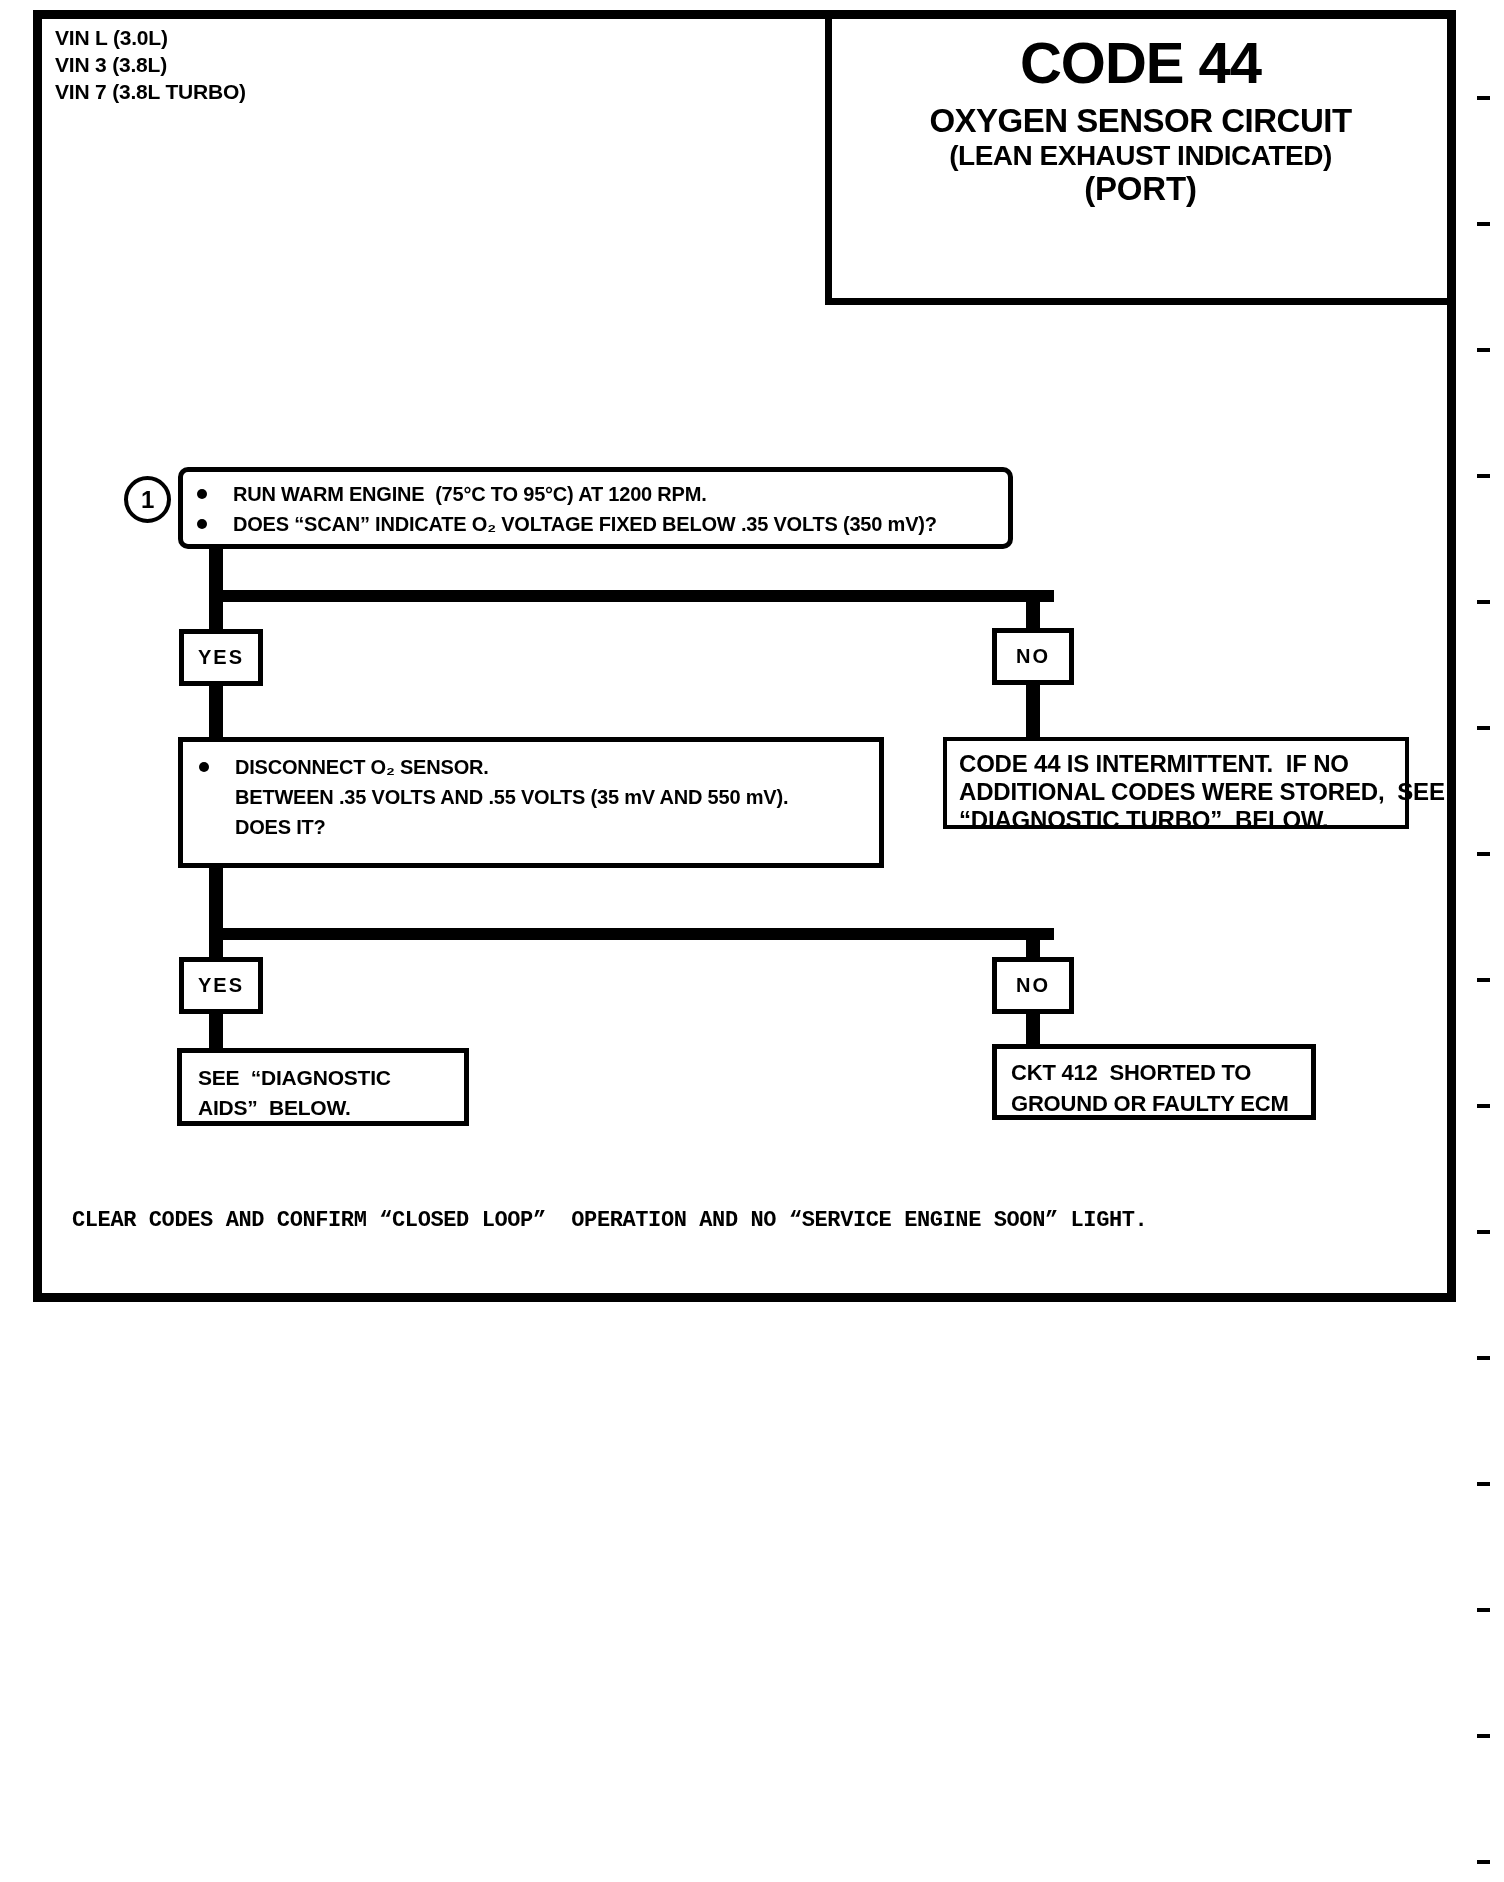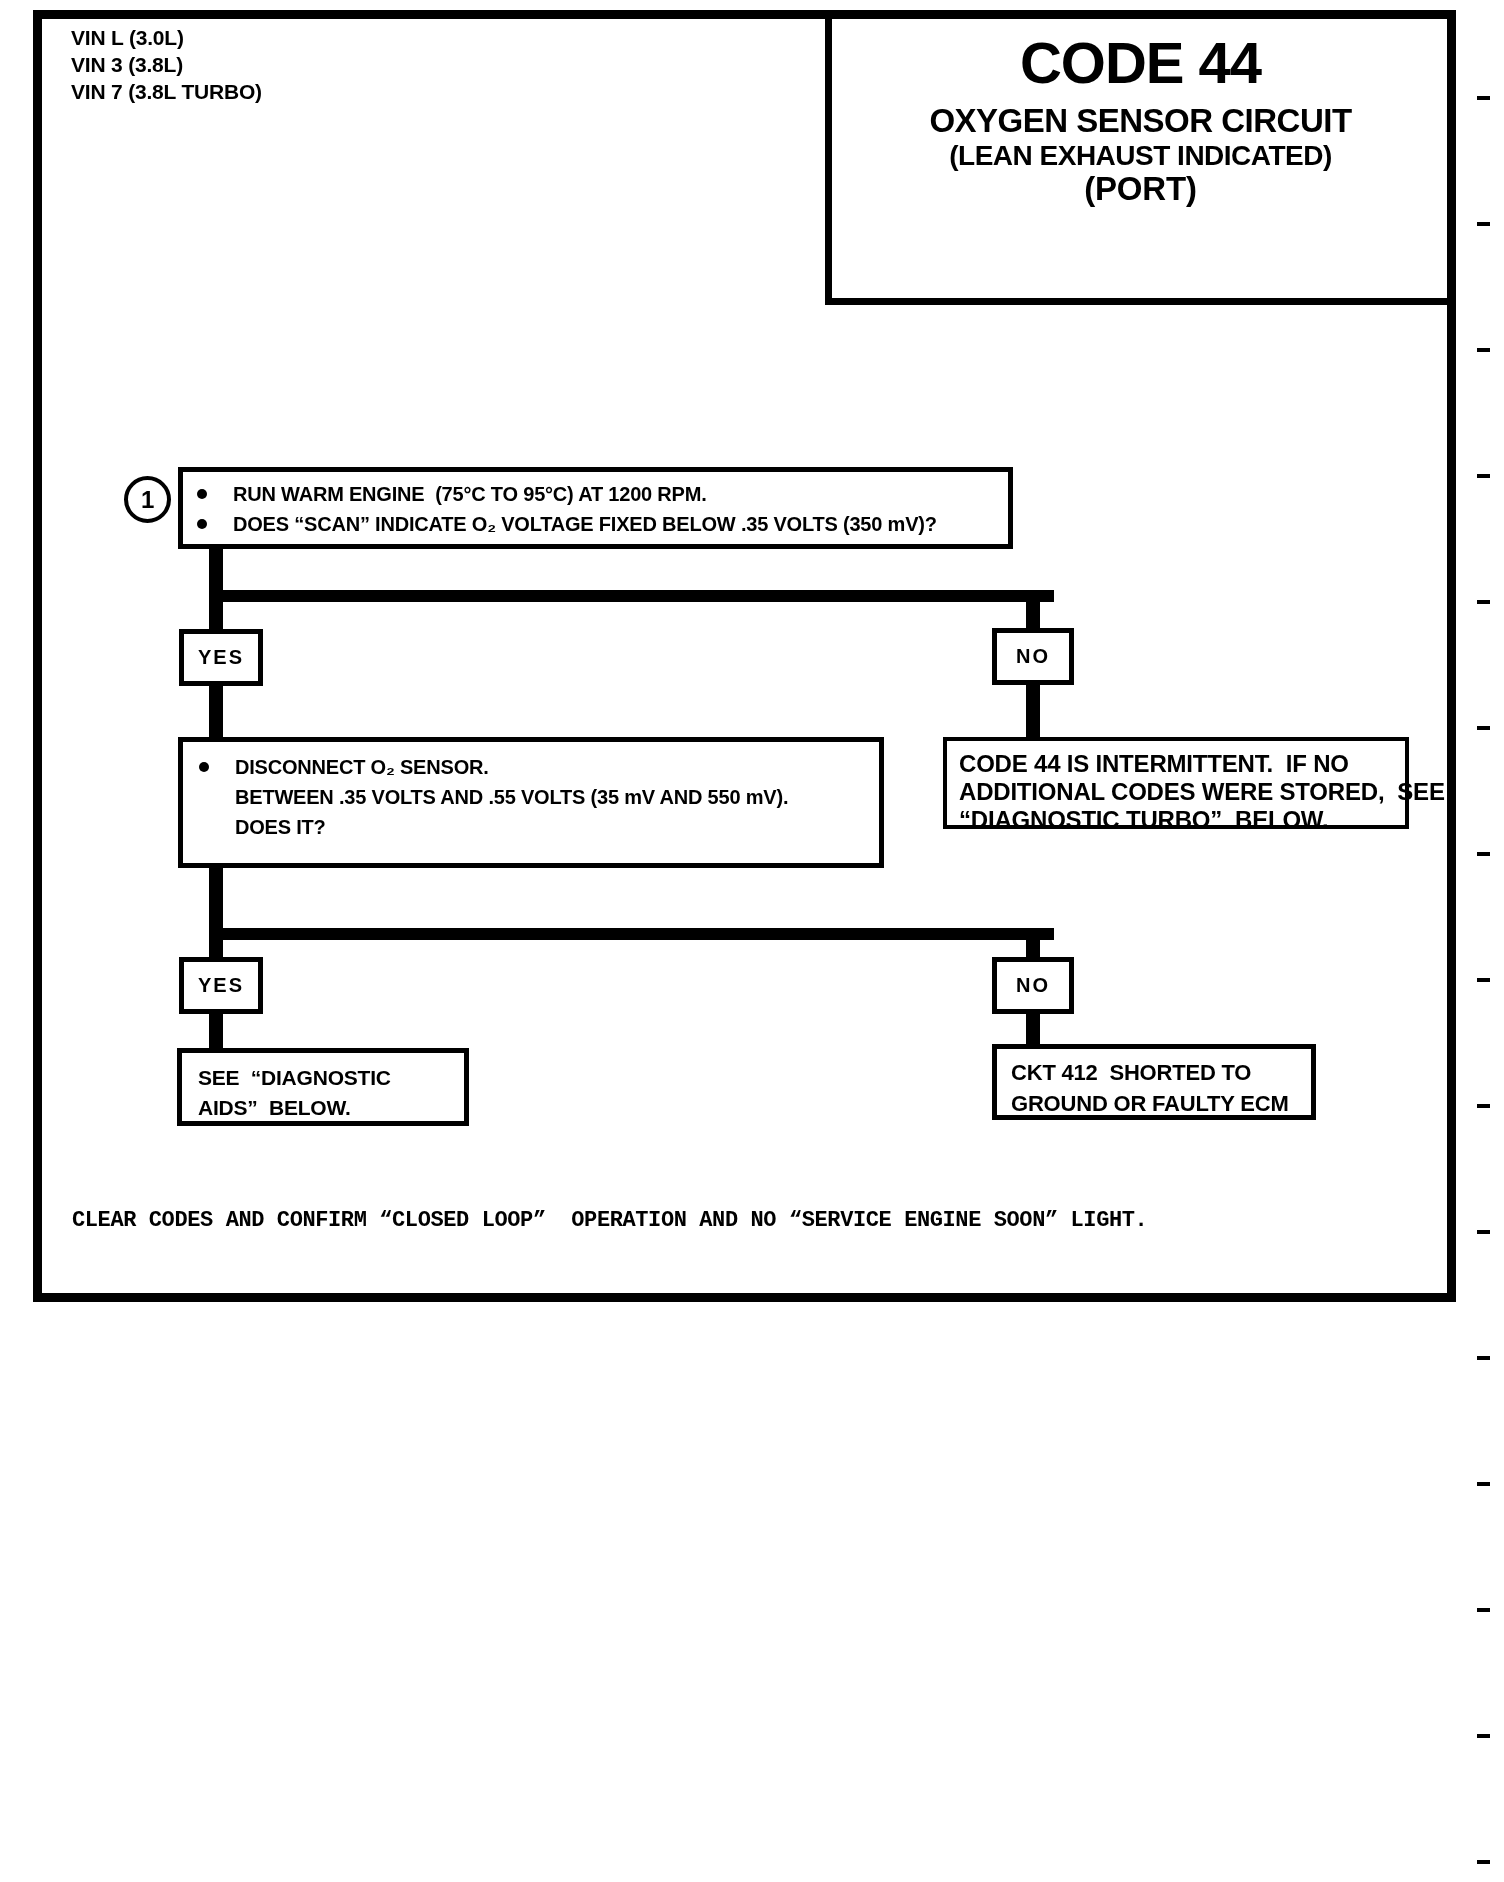--- a/index.html
+++ b/index.html
@@ -13,32 +13,32 @@
     letter-spacing:-0.2px;
     overflow:hidden;
   }
   .abs{position:absolute;box-sizing:border-box;}
   .line{position:absolute;background:#000;}
   .box{position:absolute;box-sizing:border-box;border:5px solid #000;background:#fff;}
   .t{white-space:pre;}
   
   .outer-border{left:33px;top:10px;width:1423px;height:1292px;border:9px solid #000;background:transparent;}
   
-  .vin-block{left:55px;top:24px;font-size:21px;line-height:27px;margin-left:16px;}
+  .vin-block{left:55px;top:24px;font-size:21px;line-height:27px;}
   
   .title-box{left:825px;top:10px;width:631px;height:295px;border:7px solid #000;text-align:center;padding-top:22px;}
   .title-code{font-size:58px;line-height:48px;letter-spacing:-1px;}
   .title-sub1{font-size:33px;line-height:36px;margin-top:16px;letter-spacing:-0.5px;}
   .title-sub2{font-size:28px;line-height:30px;margin-top:2px;letter-spacing:-0.5px;}
   .title-sub3{font-size:33px;line-height:36px;}
   
   .step-circle{left:124px;top:476px;width:47px;height:47px;border:4px solid #000;border-radius:50%;
     display:flex;align-items:center;justify-content:center;font-size:24px;background:#fff;}
   
-  .step1-box{left:178px;top:467px;width:835px;height:82px;padding:7px 10px 0 12px;}
+  .step1-box{left:178px;top:467px;width:835px;height:82px;padding:7px 10px 0 12px;border-radius:10px;}
   .detail-yes-box{left:178px;top:737px;width:706px;height:131px;padding:10px 10px 0 14px;}
   .detail-no-box{left:943px;top:737px;width:466px;height:92px;border-width:4px;padding:9px 10px 0 12px;font-size:24px;line-height:28px;}
   .result-left-box{left:177px;top:1048px;width:292px;height:78px;padding:10px 10px 0 16px;font-size:21px;line-height:30px;}
   .result-right-box{left:992px;top:1044px;width:324px;height:76px;padding:8px 10px 0 14px;font-size:22px;line-height:31px;}
   
   .brow{display:flex;font-size:20px;line-height:30px;}
   .bdot{flex:0 0 10px;width:10px;height:10px;background:#000;border-radius:50%;margin:10px 0 0 2px;}
   .btxt{padding-left:26px;white-space:pre;}
   .bcont{padding-left:38px;font-size:20px;line-height:30px;white-space:pre;}
   

